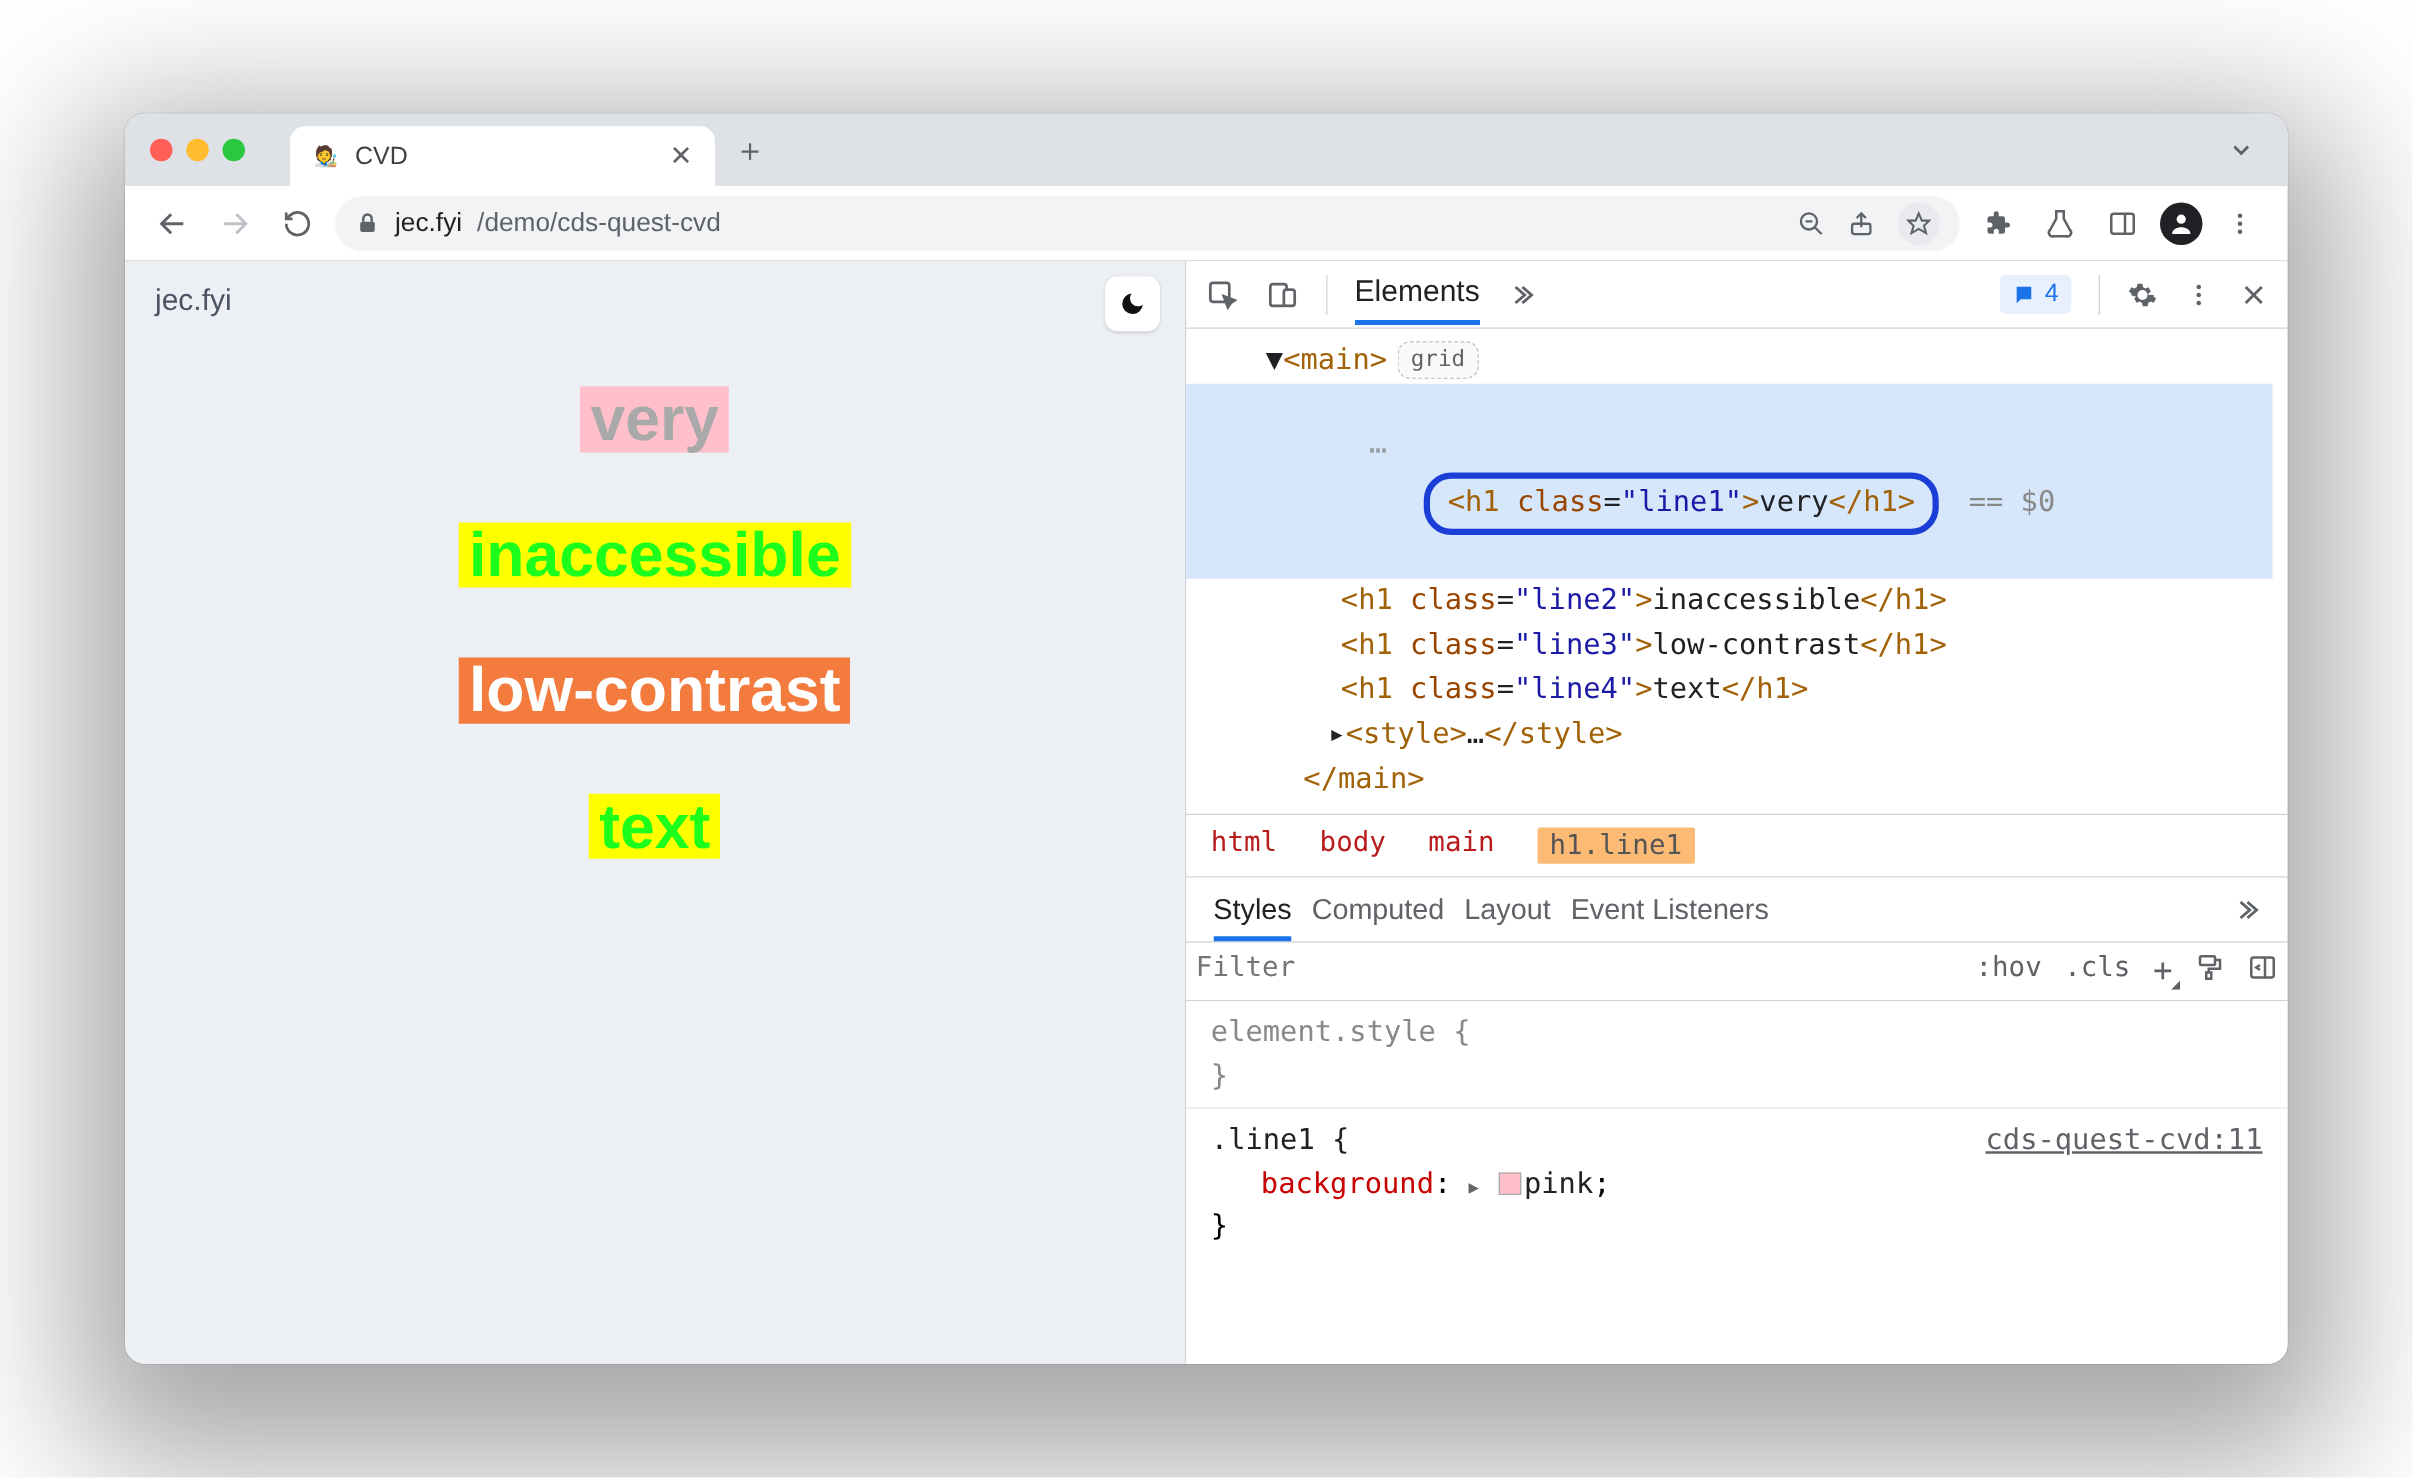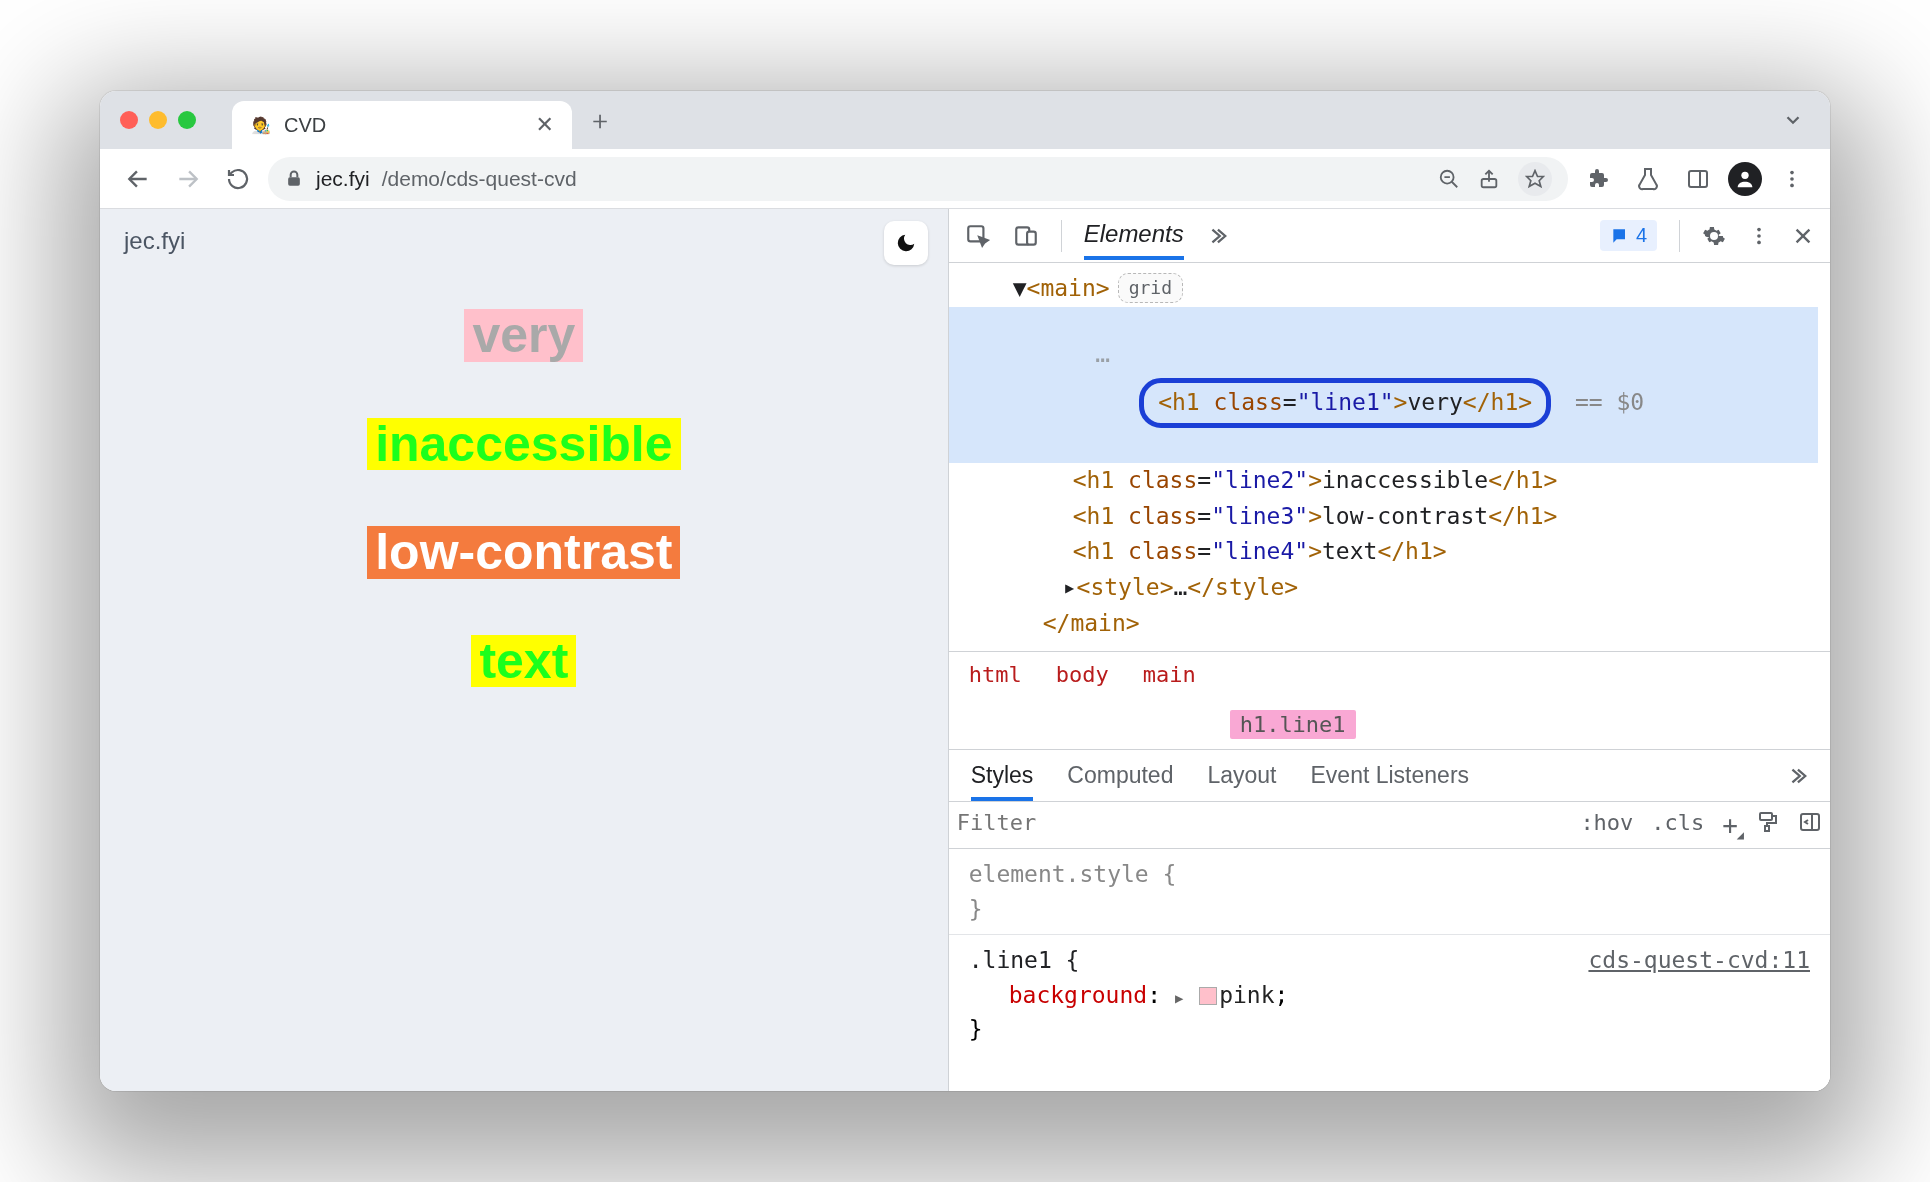--- a/index.html
+++ b/index.html
@@ -95,21 +95,21 @@
   .l3{color:#fff;background:#f47b3e;}
   .l4{color:#1cff1c;background:yellow;}
 
   
   .devtools{flex:1;display:flex;flex-direction:column;border-left:1px solid #cfd2d6;min-width:0;background:#fff;}
   .dt-top{
     height:54px;border-bottom:1px solid #cfd2d6;
     display:flex;align-items:center;padding:0 16px;gap:22px;color:#5f6368;font-size:22px;
   }
   .dt-top .sep{width:1px;height:32px;background:#d0d3d7;}
-  .dt-top .tabname{color:#202124;font-size:24px;font-style:italic;}
+  .dt-top .tabname{color:#202124;font-size:24px;}
   .dt-top .tabname.active{border-bottom:4px solid #1a73e8;padding-bottom:8px;margin-top:8px;}
   .dt-top .issues{display:flex;align-items:center;gap:6px;background:#e8f0fe;color:#1a73e8;border-radius:4px;padding:4px 10px;font-size:20px;}
   .dt-top .spacer2{flex:1;}
 
   .dom{
     flex:0 0 auto;
     padding: 8px 12px 10px 24px;
     font-family: ui-monospace, Menlo, monospace;
     font-size:23px;
     line-height:1.55;
@@ -126,25 +126,25 @@
   .dom .sel-outline{display:inline-block;border:5px solid #1b3fd6;border-radius:22px;padding:2px 14px;margin-right:10px;}
   .dom .faded{color:#888;}
   .dom .more{position:absolute;color:#9aa0a6;font-size:24px;margin-left:-44px;}
 
   .crumbs{
     border-top:1px solid #cfd2d6;
     border-bottom:1px solid #cfd2d6;
     display:flex;gap:34px;padding:10px 20px;font-family:ui-monospace,Menlo,monospace;font-size:22px;
   }
   .crumbs span{color:#b91c1c;}
-  .crumbs span.cur{background:#f9a8d4;color:#555;padding:2px 10px;border-radius:2px;margin-top:48px;}
+  .crumbs span.cur{background:#fdba74;color:#555;padding:2px 10px;border-radius:2px;}
 
   .panes{
     border-bottom:1px solid #cfd2d6;
-    display:flex;gap:34px;padding:12px 22px;font-size:23px;color:#5f6368;align-items:center;
+    display:flex;gap:16px;padding:12px 22px;font-size:23px;color:#5f6368;align-items:center;
   }
   .panes .active{color:#202124;border-bottom:4px solid #1a73e8;padding-bottom:8px;margin-bottom:-12px;}
 
   .filterbar{
     border-bottom:1px solid #cfd2d6;
     display:flex;align-items:flex-start;gap:18px;padding:8px 8px;font-size:22px;color:#5f6368;
     font-family:ui-monospace,Menlo,monospace;
   }
   .filterbar input{flex:1;border:none;outline:none;font-size:22px;color:#888;background:transparent;font-family:inherit;}
   .filterbar .mono{font-family:ui-monospace,Menlo,monospace;}

